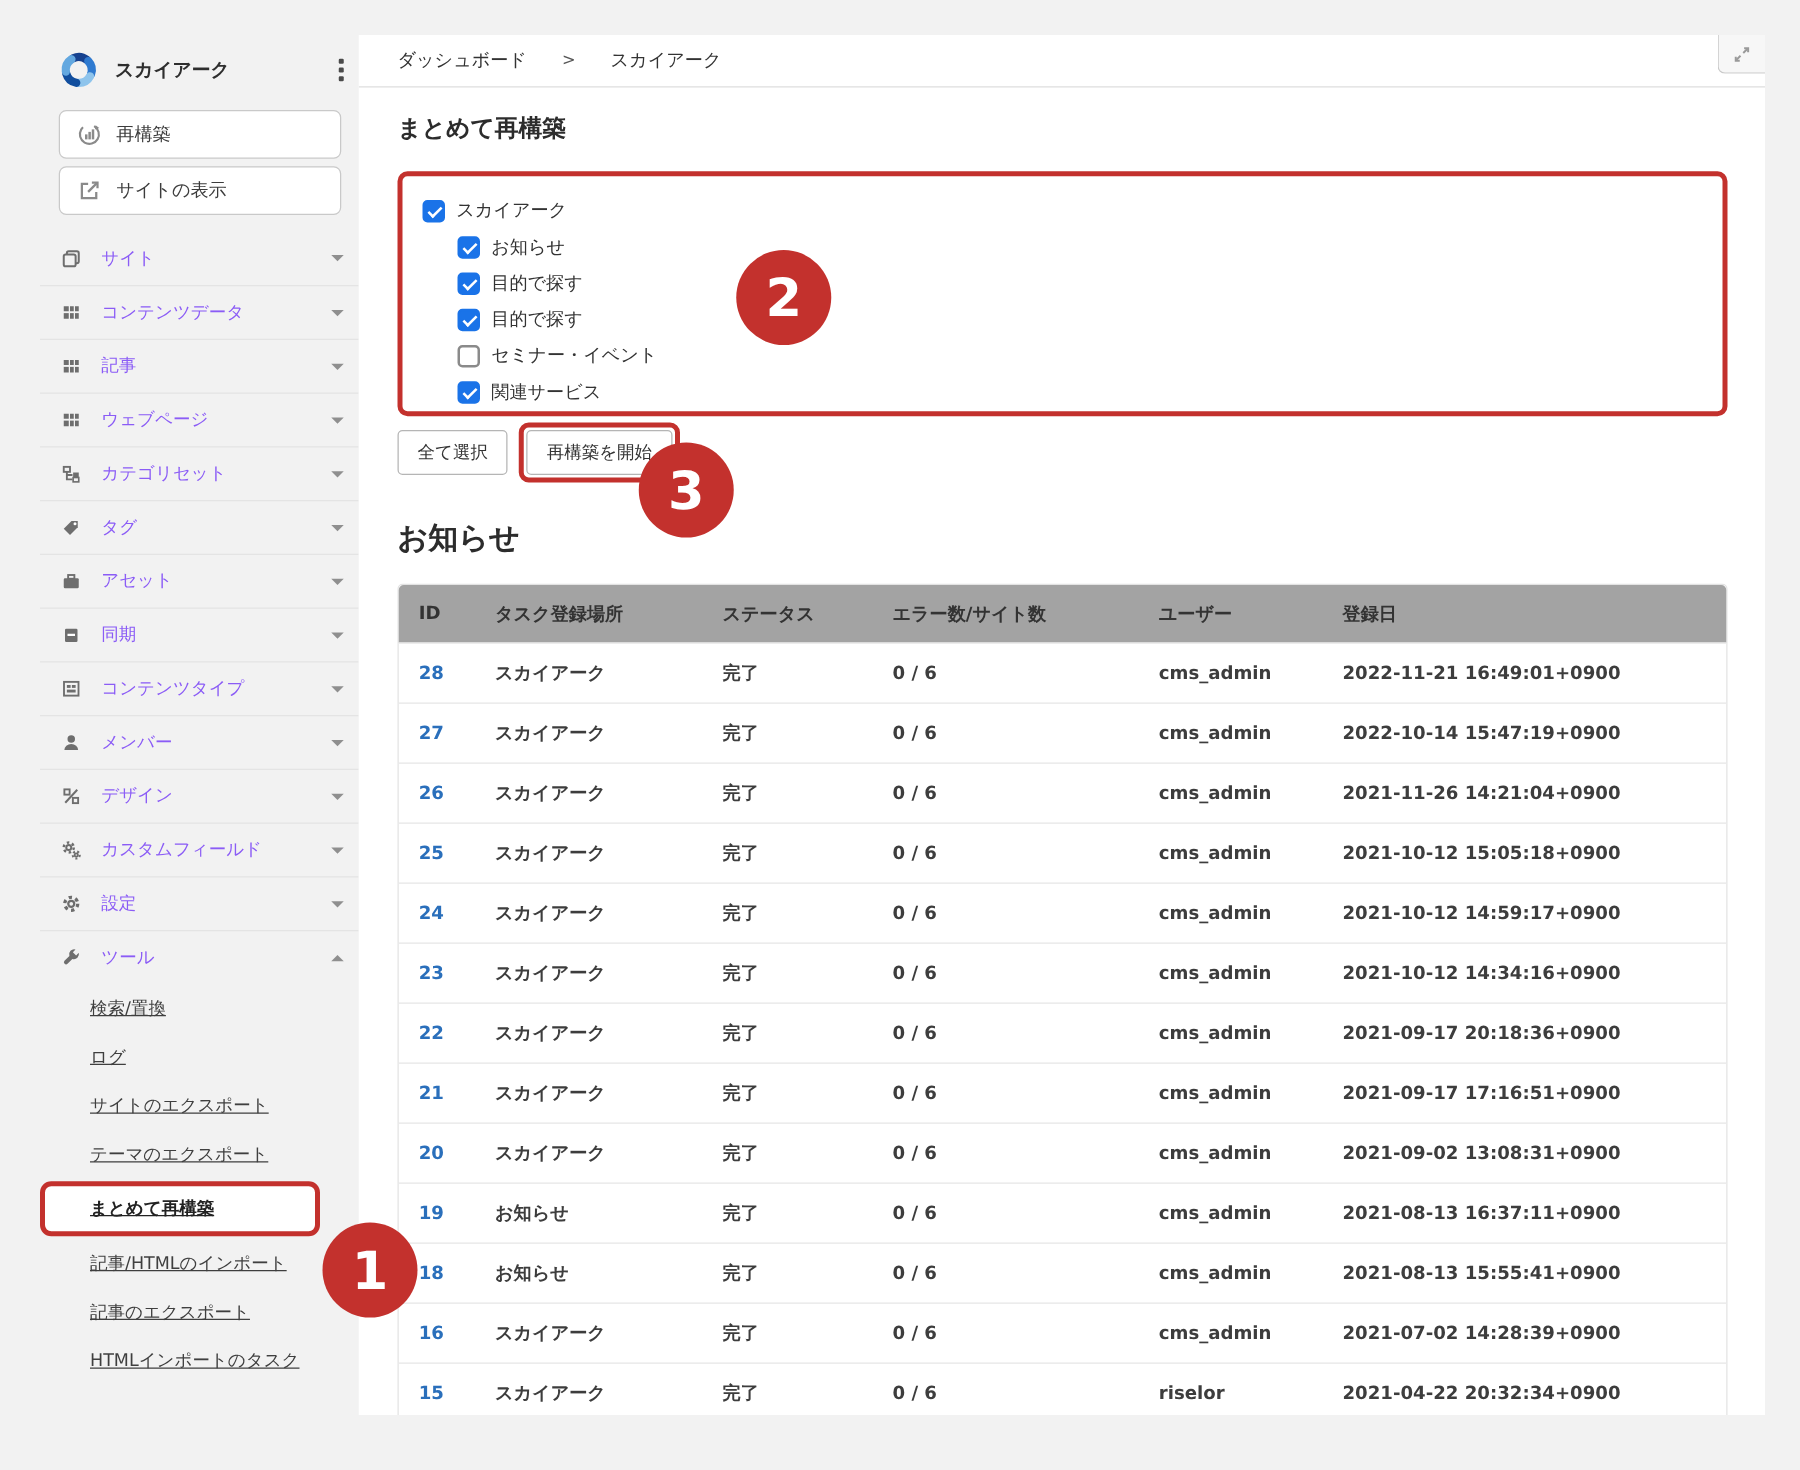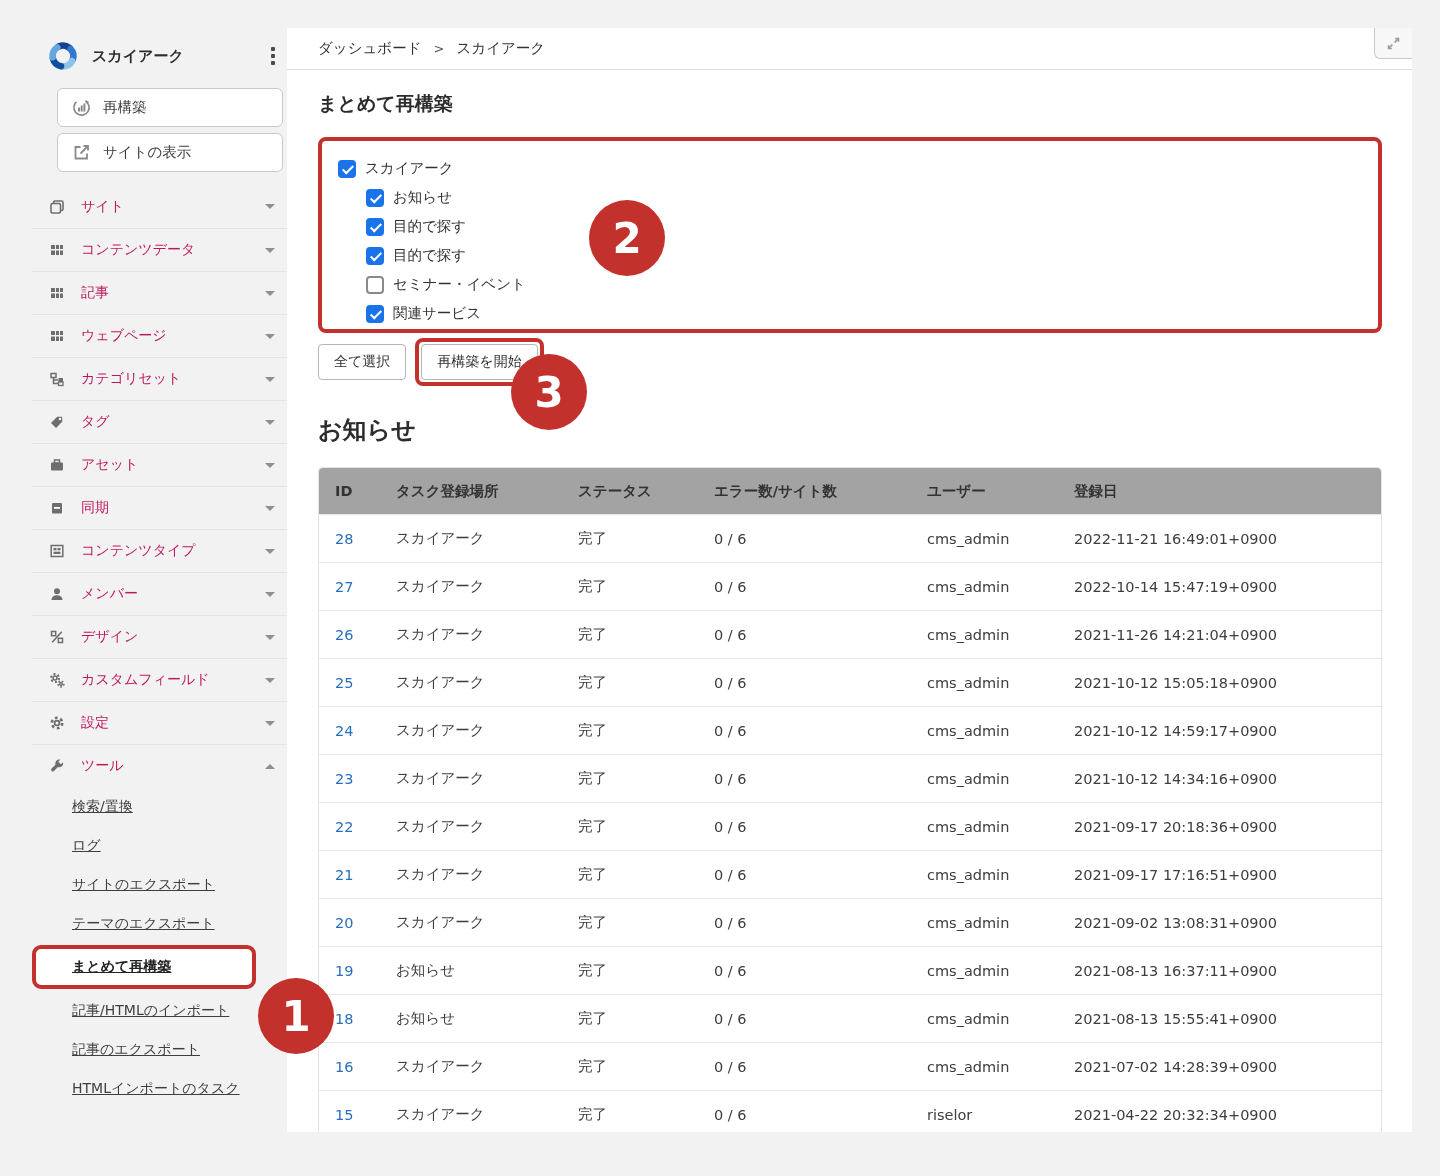--- a/index.html
+++ b/index.html
@@ -18,29 +18,29 @@
   }
   .side-head { display:flex; align-items:center; height:52px; padding:0 6px 0 14px; }
   .side-head .logo { width:34px; height:34px; }
   .side-head .brand { font-size:15px; font-weight:bold; color:#2e2e2e; margin-left:12px; }
   .kebab { margin-left:auto; display:flex; flex-direction:column; gap:3px; padding:6px; cursor:pointer; }
   .kebab i { width:4px; height:4px; background:#4a4a4a; border-radius:1px; }
 
   .side-btn {
     display:flex; align-items:center; gap:12px;
     background:#fff; border:1px solid #c9c9c9; border-radius:6px;
-    width:226px; height:39px; margin:6px 0 0 25px; padding:0 14px;
+    width:226px; height:39px; margin:6px 0 0 15px; padding:0 14px;
     font-size:14.5px; color:#3c3c3c; cursor:pointer;
   }
   .side-btn svg { flex:0 0 auto; }
 
   .menu { margin-top:13px; }
   .menu-item {
     display:flex; align-items:center; height:43px; padding:0 12px 0 16px;
-    font-size:14px; color:#be185d; cursor:pointer;
+    font-size:14px; color:#8b5cf6; cursor:pointer;
   }
   .menu-item + .menu-item { border-top:1px solid #e4e4e4; }
   .mi-icon { width:18px; margin-right:15px; display:flex; justify-content:center; }
   .chev-down, .chev-up { margin-left:auto; width:0; height:0; border:5px solid transparent; }
   .chev-down { border-top-color:#8f8f8f; margin-top:5px; }
   .chev-up   { border-bottom-color:#8f8f8f; margin-bottom:5px; }
 
   .sub-list { }
   .sub-item {
     display:flex; align-items:center; height:39px; padding-left:40px;
@@ -51,21 +51,21 @@
     background:#fff; border:4px solid #c3312d; border-radius:9px;
     font-weight:bold; color:#222; padding-left:36px;
   }
 
   
   #main {
     position:absolute; left:287px; top:28px; width:1125px; height:1104px;
     background:#fff; overflow:hidden;
   }
   .crumb-row {
-    height:42px; display:flex; align-items:center; gap:12px;
+    height:42px; display:flex; align-items:center; gap:28px;
     padding-left:31px; border-bottom:1px solid #dedede;
     font-size:14.5px; color:#333;
   }
   .crumb-sep { color:#555; font-size:13px; }
   .expand-box {
     position:absolute; top:0; right:0; width:38px; height:31px;
     background:#f7f7f7; border-left:1px solid #c9c9c9; border-bottom:1px solid #c9c9c9;
     border-bottom-left-radius:6px; display:flex; align-items:center; justify-content:center;
     cursor:pointer;
   }
@@ -96,21 +96,21 @@
     font-family:inherit; cursor:pointer;
   }
   .start-wrap { border:4px solid #c3312d; border-radius:8px; padding:2px; margin-left:9px; }
   .start-wrap .btn { border-color:#b5b5b5; }
 
   .tasks-title { margin-top:28px; font-size:24px; line-height:32px; font-weight:bold; color:#2c2c2c; }
 
   .task-table { margin-top:21px; border:1px solid #e3e3e3; border-radius:4px 4px 0 0; }
   .t-row {
     display:grid; grid-template-columns:61px 182px 136px 213px 147px 1fr;
-    align-items:center; height:48px; font-size:14.5px; color:#3d3d3d;
+    align-items:center; height:48px; font-size:14.5px; color:#3d3d3d;font-weight:bold;
   }
   .t-row > div { padding-left:16px; }
   .t-head { height:46px; background:#a3a3a3; font-weight:bold; color:#333; border-radius:4px 4px 0 0; }
   .t-body .t-row { border-top:1px solid #e6e6e6; }
   .cell-id { color:#2a6fbb; cursor:pointer; }
 
   
   .badge {
     position:absolute; width:76px; height:76px; border-radius:50%;
     background:#c3312d; color:#fff; font-size:42px; font-weight:bold;

